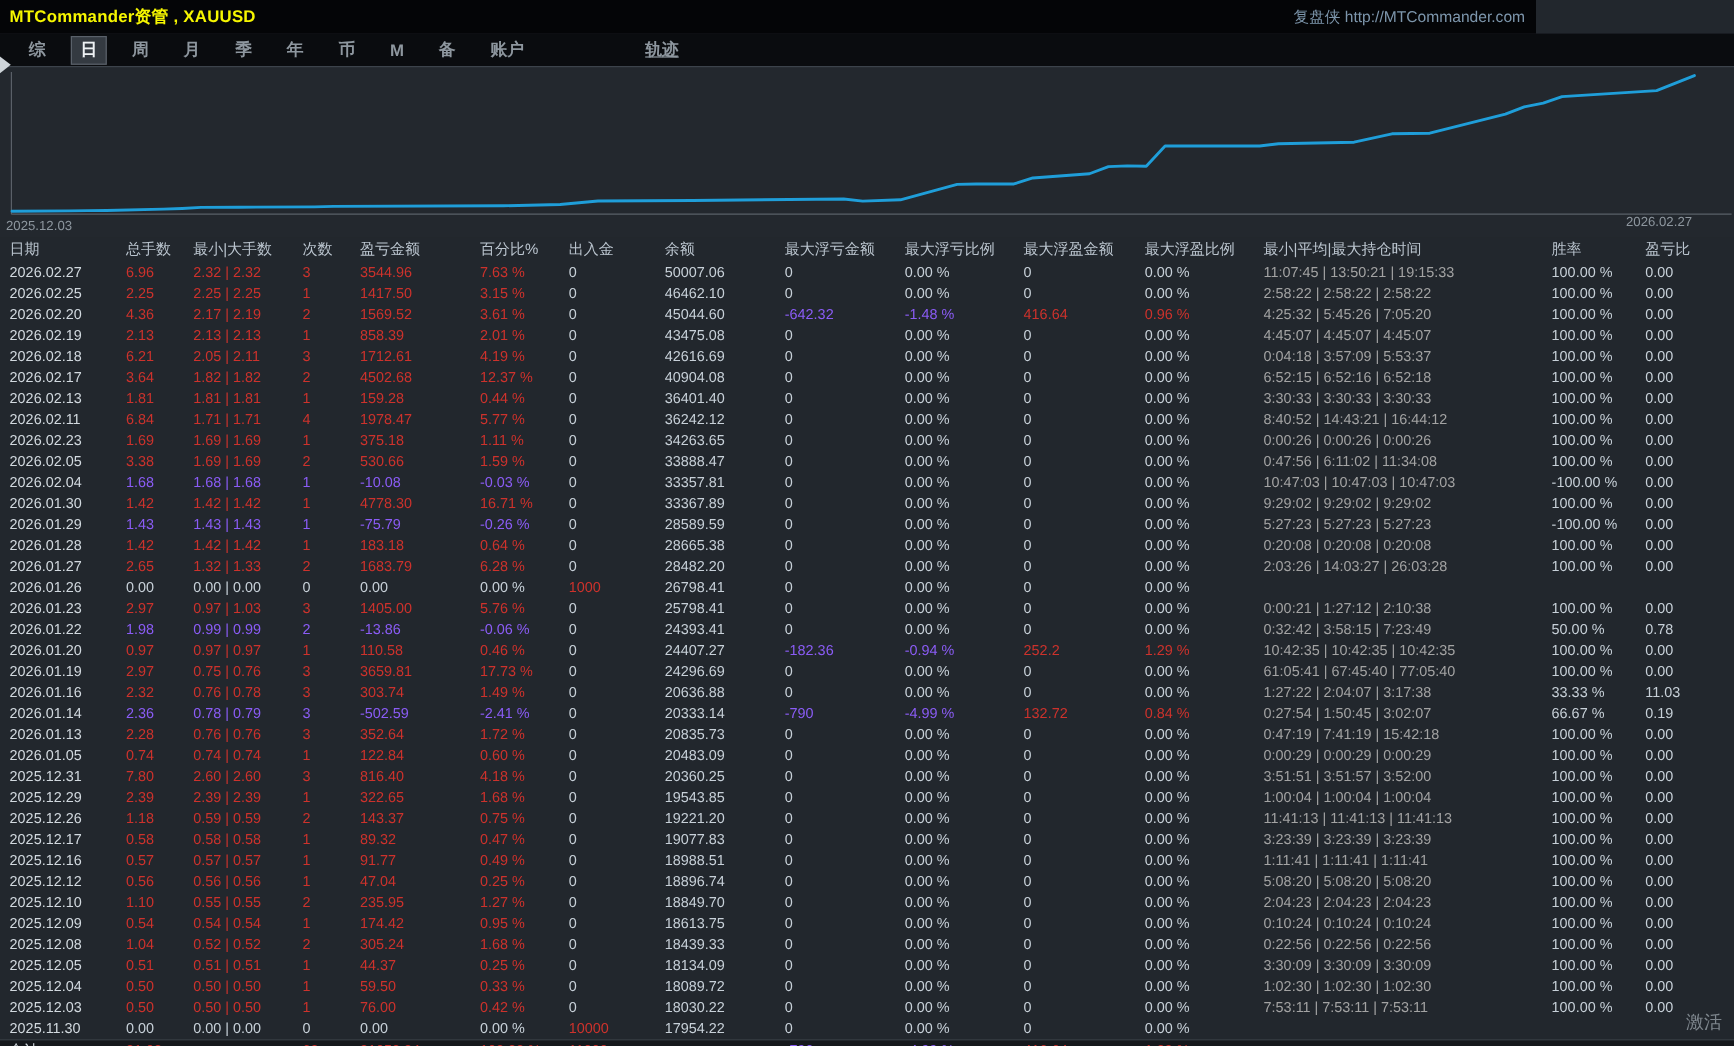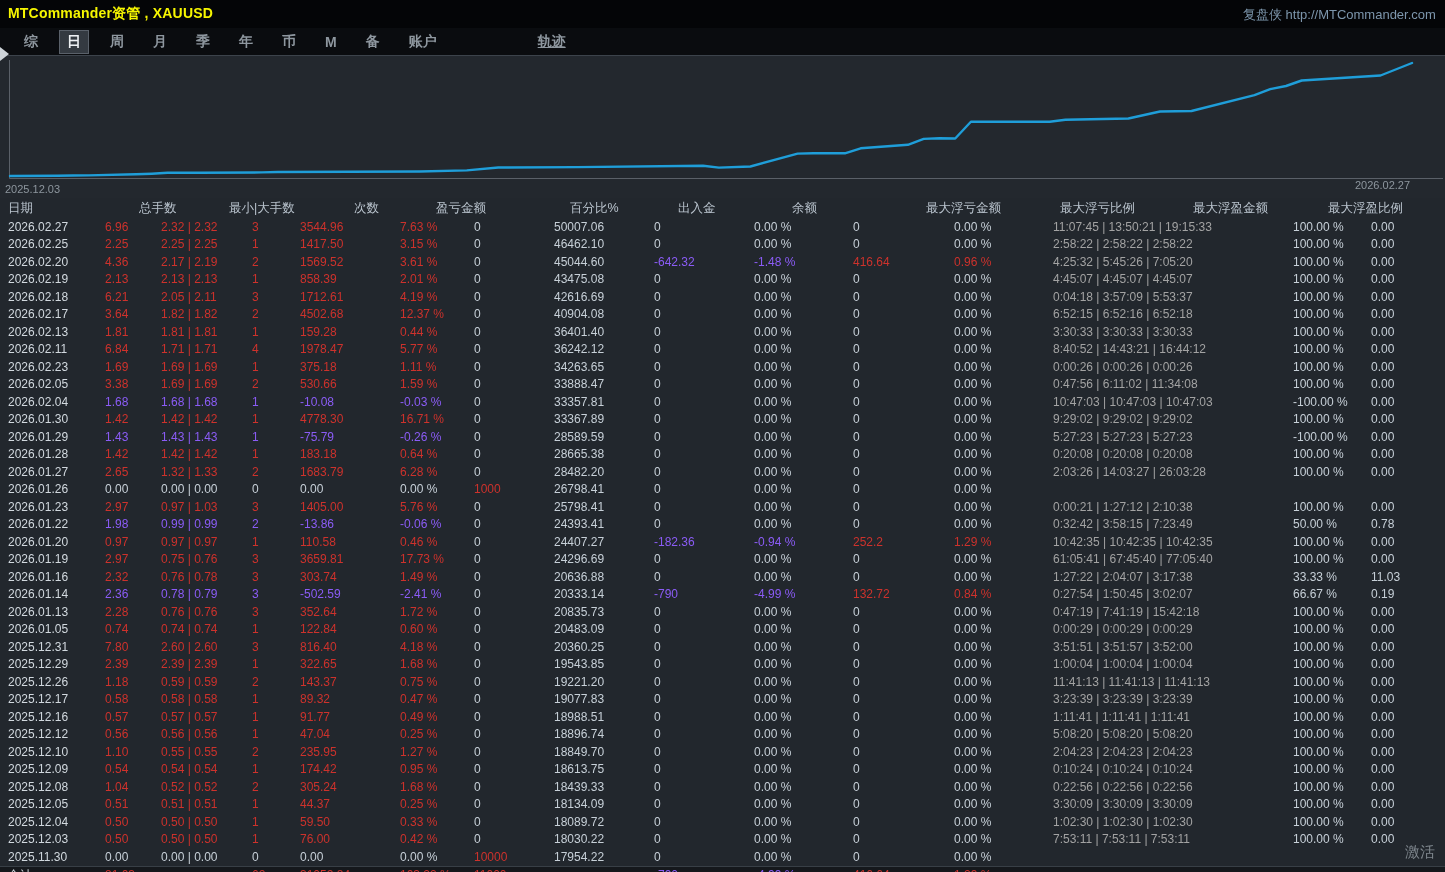--- a/index.html
+++ b/index.html
@@ -5,21 +5,21 @@
   * { margin:0; padding:0; box-sizing:border-box; }
   html,body { width:1445px; height:872px; overflow:hidden; }
   body {
     position:relative;
     background:#22272d;
     font-family:"Liberation Sans","DejaVu Sans",sans-serif;
     -webkit-font-smoothing:antialiased;
   }
   
   .titlebar {
-    position:absolute; top:0; left:0; width:1445px; height:28px;
+    position:absolute; top:0; left:0; width:1280px; height:28px;
     background:#040507; display:flex; align-items:center; justify-content:space-between;
     padding:0 0 0 8px; z-index:5;
   }
   .title-text { color:#f6f600; font-size:14px; font-weight:700; letter-spacing:.2px; }
   .brand-wrap { width:212px; overflow:hidden; white-space:nowrap; margin-right:-10px; }
   .brand-text { color:#7d96ac; font-size:13px; font-weight:400; }
   
   .menubar {
     position:absolute; top:28px; left:0; width:1445px; height:27px;
     background:#0a0c0f; display:flex; align-items:center; padding-left:16px; z-index:5;
@@ -43,21 +43,21 @@
   .axis-label { position:absolute; color:#8d969e; font-size:11px; }
   .axis-label.start { left:5px; top:127px; }
   .axis-label.end { left:1355px; top:123px; }
   
   .table-area { position:absolute; top:198px; left:0; width:1445px; }
   .grid-row {
     display:grid;
     grid-template-columns:97px 56px 91px 48px 100px 74px 80px 100px 100px 99px 101px 99px 240px 78px 72px;
     align-items:center; padding-left:8px; height:17.5px;
   }
-  .hdr-row { height:20px;gap:34px; }
+  .hdr-row { height:20px; }
   .hdr-cell { color:#bac4ce; font-size:12.5px; white-space:nowrap; }
   .cell { font-size:12px; white-space:nowrap; overflow:hidden; }
   .t-red  { color:#cd322c; }
   .t-cyan { color:#8b5cf6; }
   .t-gray { color:#c7d0d8; }
   .t-date { color:#d2d9df; }
   .t-time { color:#a3a3a3; }
   .total-row {
     background:#15181c; border-top:1px solid #383f46; height:18px;
   }

